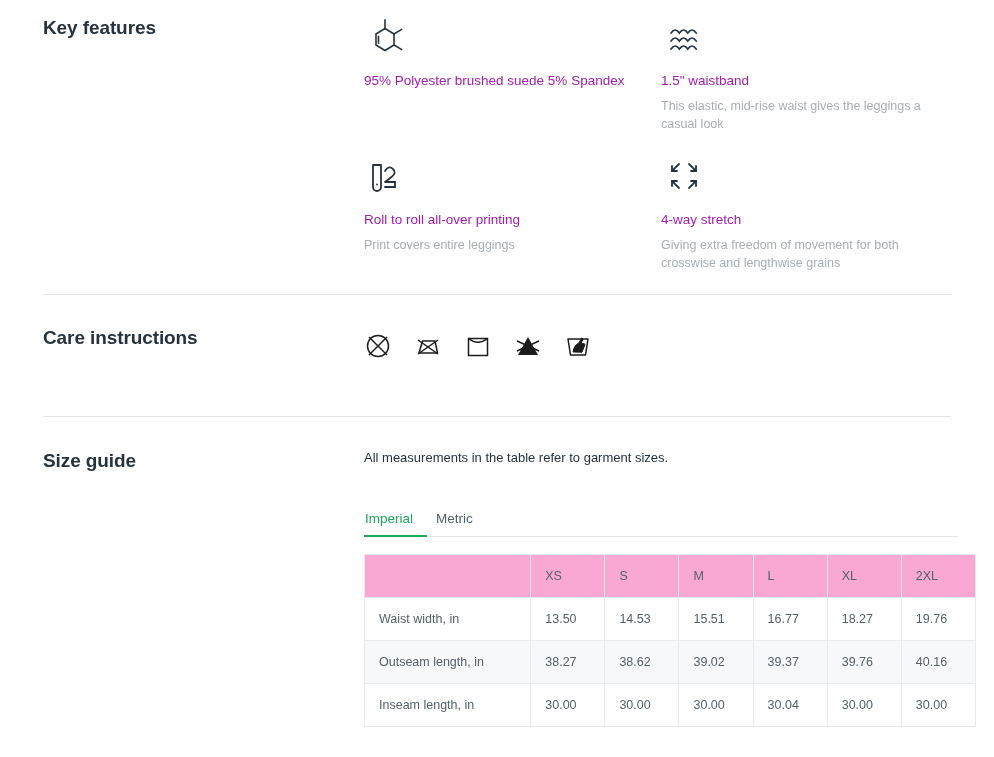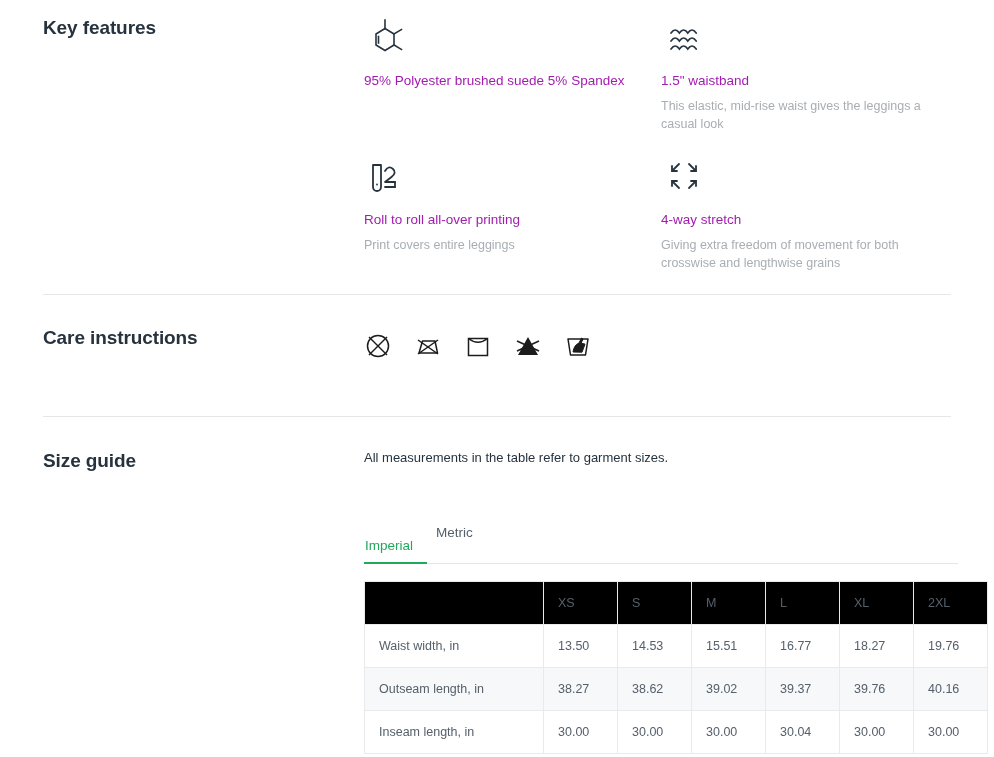--- a/index.html
+++ b/index.html
@@ -111,21 +111,21 @@
     font-size: 13.5px;
     color: #55606b;
     padding: 0 9px 9px 9px;
     margin-bottom: -1px;
     cursor: pointer;
     background: none;
     border: none;
     border-bottom: 2px solid transparent;
     font-family: inherit;
   }
-  .tab:first-child { margin-left: 0; padding-left: 1px; padding-right: 14px; margin-top: 27px;}
+  .tab:first-child { margin-left: 0; padding-left: 1px; padding-right: 14px;}
   .tab.active {
     color: #22a85c;
     border-bottom-color: #22a85c;
   }
 
   table.size-table {
     width: 612px;
     border-collapse: collapse;
     table-layout: fixed;
   }
@@ -133,24 +133,24 @@
   table.size-table td {
     border: 1px solid #e8eaec;
     font-weight: normal;
     text-align: left;
     font-size: 12.5px;
     color: #55606b;
     height: 43px;
     padding: 0 0 0 14px;
   }
   table.size-table th.corner { border-right: 1px solid #e8eaec; }
-  table.size-table th { color: #55606b; background: #000000; }
+  table.size-table th { color: #55606b; background: #f9a8d4; }
   table.size-table tbody tr:nth-child(even) { background: #f7f8f9; }
   table.size-table tbody tr:nth-child(odd)  { background: #ffffff; }
-  table.size-table .rowlabel { width: 179px; color: #55606b; }
+  table.size-table .rowlabel { width: 166px; color: #55606b; }
   table.size-table .valcell  { width: 74px; }
 
   svg { display: block; }
 </style>
 </head>
 <body>
 
 <div class="page">
 
   <div class="section" id="key-features">

